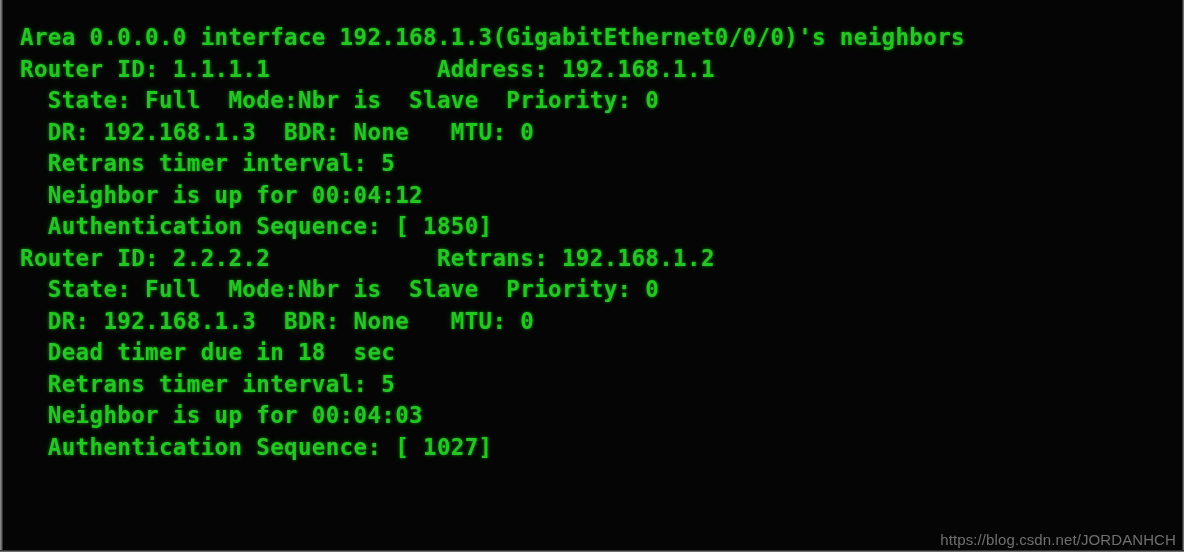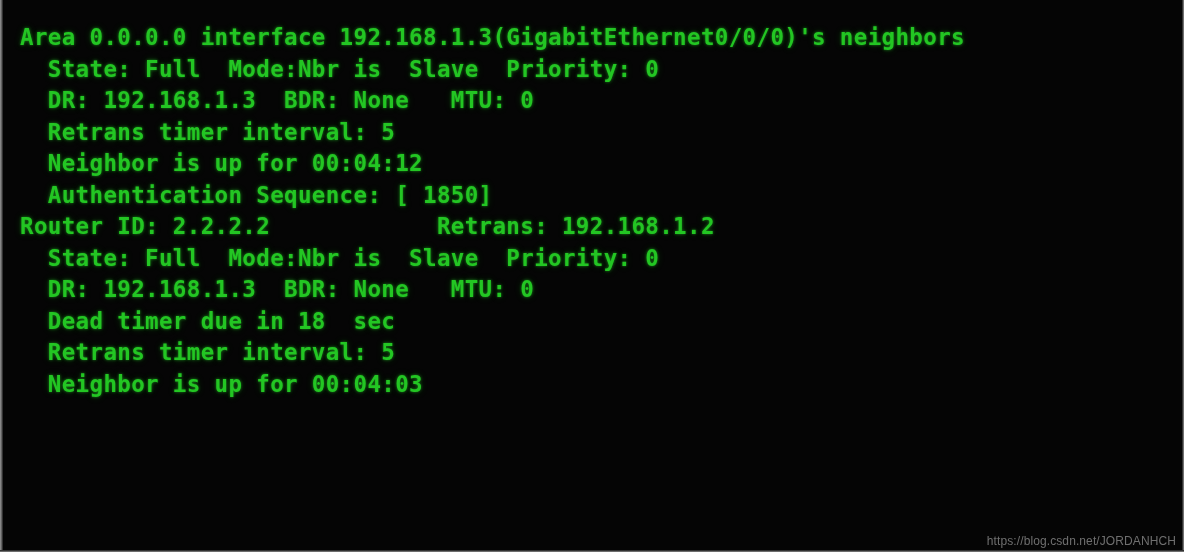--- a/index.html
+++ b/index.html
@@ -69,49 +69,51 @@
   }
   .line.blank {
     color: transparent;
     text-shadow: none;
   }
   .watermark {
     position: absolute;
     right: 8px;
     bottom: 4px;
     font-family: "Liberation Sans", "DejaVu Sans", sans-serif;
-    font-size: 12px;
+    font-size: 15px;
     font-weight: 400;
     color: #8d8d8d;
     opacity: 0.78;
     letter-spacing: 0.1px;
     white-space: pre;
     z-index: 6;
   }
 </style>
 </head>
 <body>
 
 <div class="screen">
 
   <div class="edge-left"></div>
   <div class="edge-right"></div>
   <div class="edge-bottom"></div>
 
   <div class="terminal">
     <span class="line">Area 0.0.0.0 interface 192.168.1.3(GigabitEthernet0/0/0)'s neighbors</span>
+    <span class="line">Router ID: 1.1.1.1            Address: 192.168.1.1</span>
     <span class="line">  State: Full  Mode:Nbr is  Slave  Priority: 0</span>
     <span class="line">  DR: 192.168.1.3  BDR: None   MTU: 0</span>
     <span class="line">  Retrans timer interval: 5</span>
     <span class="line">  Neighbor is up for 00:04:12</span>
     <span class="line">  Authentication Sequence: [ 1850]</span>
     <span class="line blank"></span>
     <span class="line">Router ID: 2.2.2.2            Retrans: 192.168.1.2</span>
     <span class="line">  State: Full  Mode:Nbr is  Slave  Priority: 0</span>
     <span class="line">  DR: 192.168.1.3  BDR: None   MTU: 0</span>
     <span class="line">  Dead timer due in 18  sec</span>
     <span class="line">  Retrans timer interval: 5</span>
     <span class="line">  Neighbor is up for 00:04:03</span>
+    <span class="line">  Authentication Sequence: [ 1027]</span>
   </div>
 
   <div class="watermark">https://blog.csdn.net/JORDANHCH</div>
 
 </div>
 
 </body></html>

